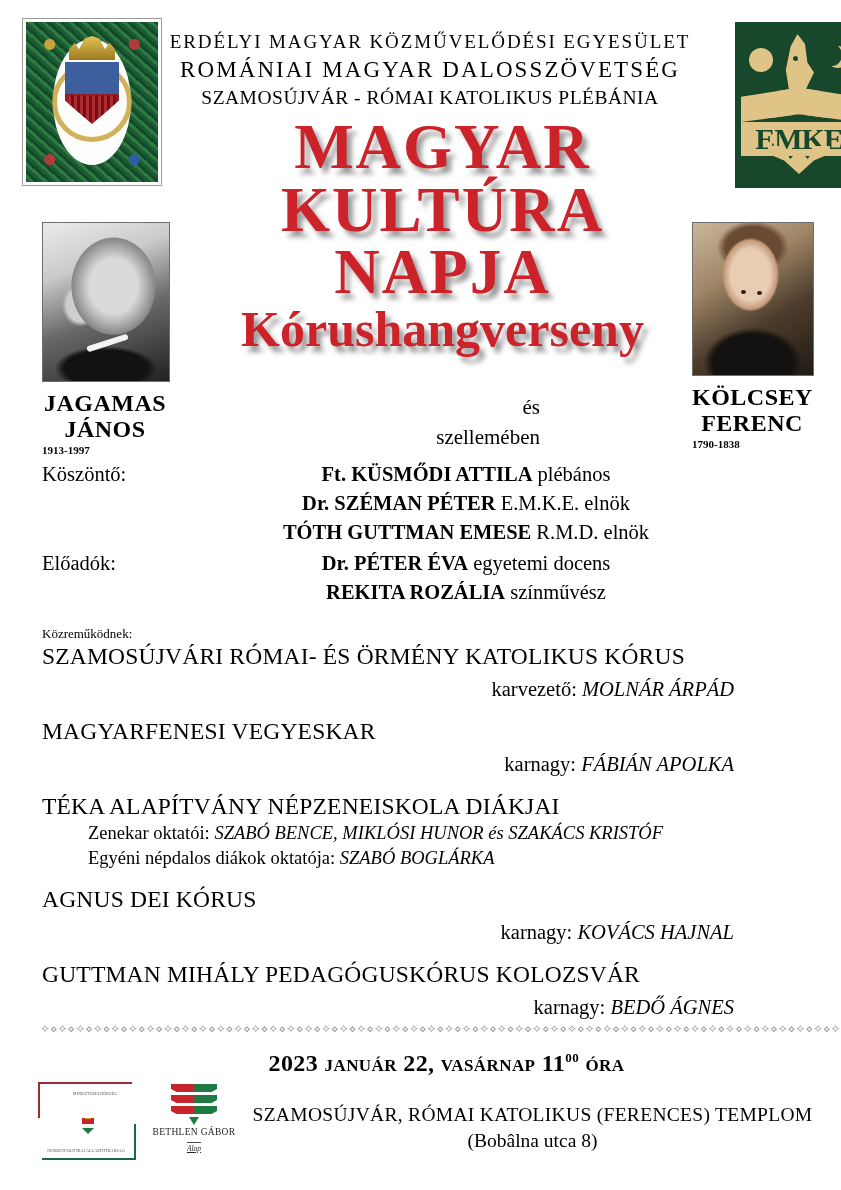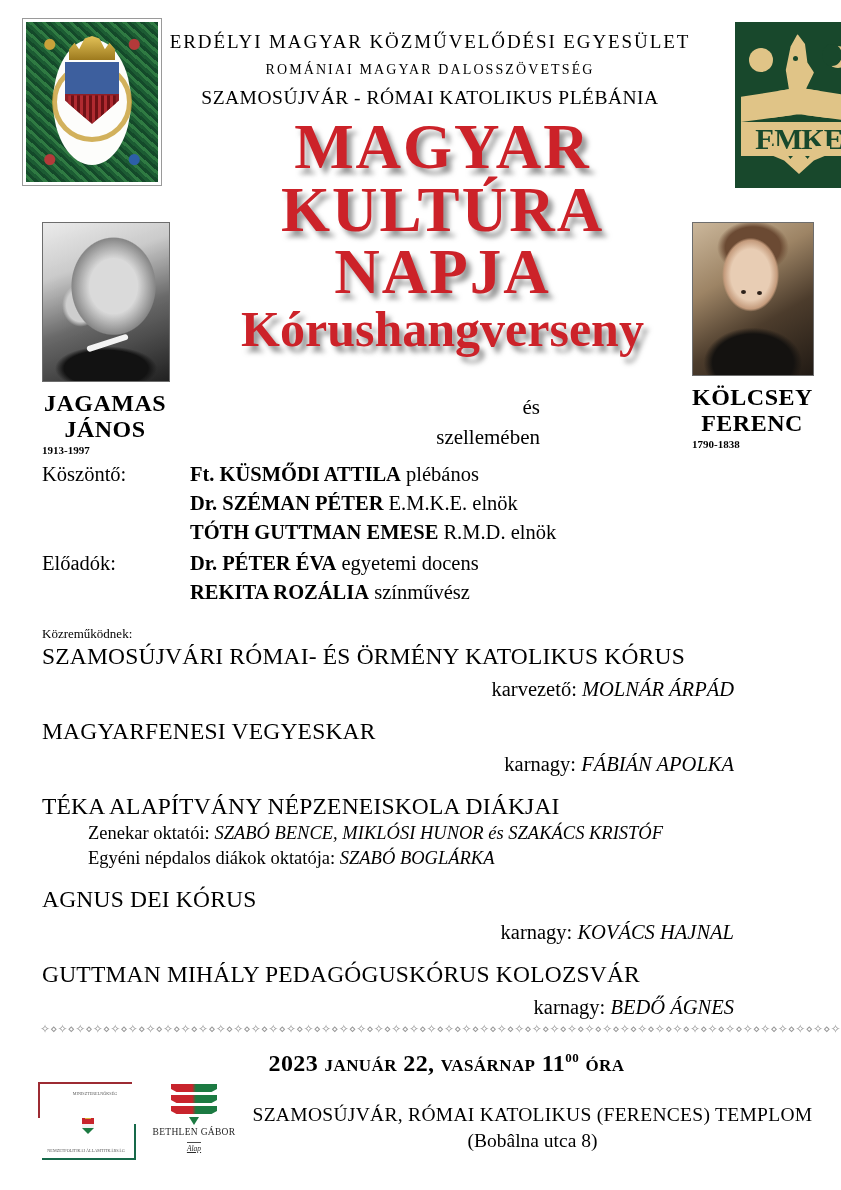--- a/index.html
+++ b/index.html
@@ -34,21 +34,21 @@
     text-align: center;
   }
   .org-line {
     font-size: 19.5px;
     letter-spacing: 0.6px;
     line-height: 28px;
     white-space: nowrap;
     font-family: "Liberation Serif", "DejaVu Serif", serif;
   }
   .org-line.l1 { letter-spacing: 1.9px; font-size: 19px; }
-  .org-line.l2 { letter-spacing: 2.1px; font-size: 14px; }
+  .org-line.l2 { letter-spacing: 2.1px; font-size: 23px; }
   .org-line.l3 { letter-spacing: 0.5px; font-size: 19.5px; }
 
   
   .coa-frame {
     position: absolute;
     left: 22px;
     top: 18px;
     width: 140px;
     height: 168px;
     border: 1px solid #9a9a9a;
@@ -248,21 +248,21 @@
     position:absolute; left:300px; top:392px; width:240px;
     text-align:right; font-size:21px; line-height:30px;
   }
   .roles {
     position:absolute; left:42px; top:460px; width:700px;
     font-size:20.5px;
     font-family:Liberation Serif, serif;
   }
   .role-row { display:flex; align-items:baseline; margin-bottom:2px; }
   .role-label { width:148px; flex:0 0 148px; font-size:20.5px; }
-  .role-people { flex:1; }
+  .role-people { flex:1;text-align:center; }
   .role-person { line-height:29px; white-space:nowrap; }
   .role-person b { font-weight:700; }
 
   
   .performers {
     position:absolute; left:42px; top:626px; width:760px;
   }
   .perf-intro { font-size:13px; margin-bottom:0; }
   .perf-group { margin-bottom:14px; }
   .perf-name {

